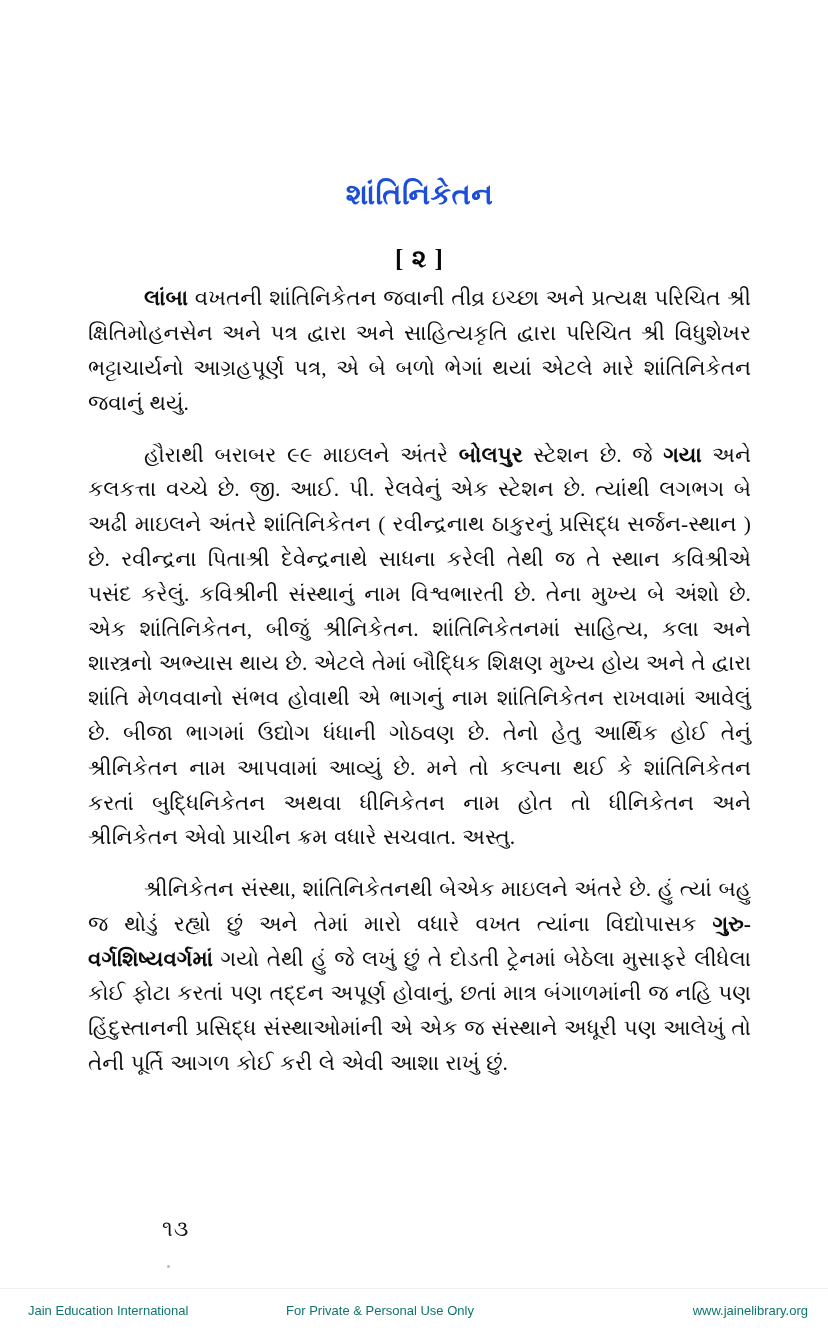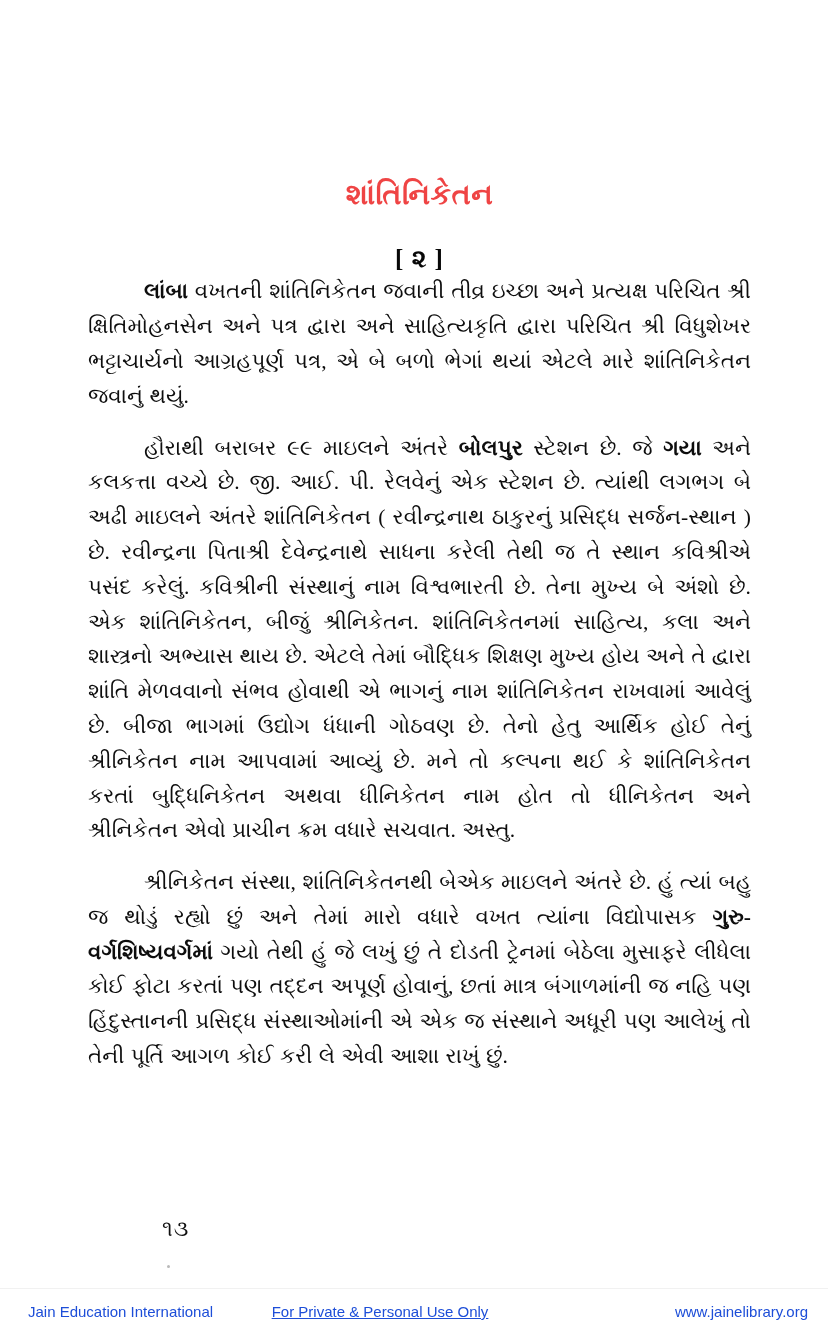--- a/index.html
+++ b/index.html
@@ -33,38 +33,38 @@
   }
 
   
   .chapter-title {
     text-align: center;
     font-size: 29px;
     line-height: 1.15;
     font-weight: 700;
     letter-spacing: 0.5px;
     margin: 0 0 0 0;
-    color: #ef4444;
+    color: #1d4ed8;
   }
   .chapter-number {
     text-align: center;
     font-size: 25px;
     font-weight: 600;
     margin: 34px 0 0 0;
     letter-spacing: 1px;
     color: #080808;
   }
 
   
   .body-text {
     margin: 0;
     padding: 0;
   }
   p.para {
-    margin: 0 0 0 0;
+    margin: 7px 0 0 0;
     font-size: 21.5px;
     line-height: 34.8px;
     text-align: justify;
     text-justify: inter-word;
     text-indent: 56px;
     word-spacing: 1px;
     color: #0d0d0d;
   }
   p.para + p.para {
     margin-top: 17px;
@@ -106,36 +106,35 @@
     width: 828px;
     height: 50px;
     background: #ffffff;
     border-top: 1px solid #f1f1f1;
   }
   .footer-inner {
     position: relative;
     width: 100%;
     height: 100%;
     font-family: "Liberation Sans", "DejaVu Sans", sans-serif;
-    font-size: 15px;
-    color: #1d4ed8;
+    font-size: 13px;
+    color: #0f766e;
   }
   .footer-left {
     position: absolute;
     left: 28px;
     top: 14px;
     white-space: nowrap;
   }
   .footer-center {
     position: absolute;
     left: 0;
     top: 14px;
     width: 760px;
     text-align: center;
-    text-decoration: underline;
   }
   .footer-right {
     position: absolute;
     right: 20px;
     top: 14px;
     white-space: nowrap;
   }
 </style>
 </head>
 <body>

